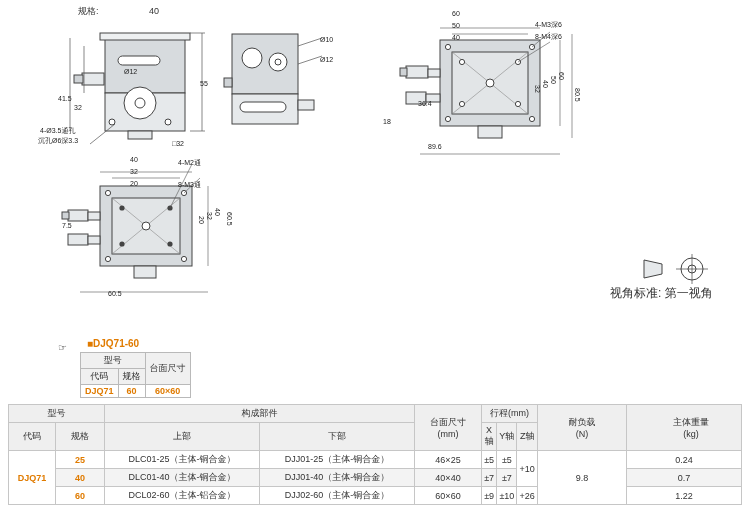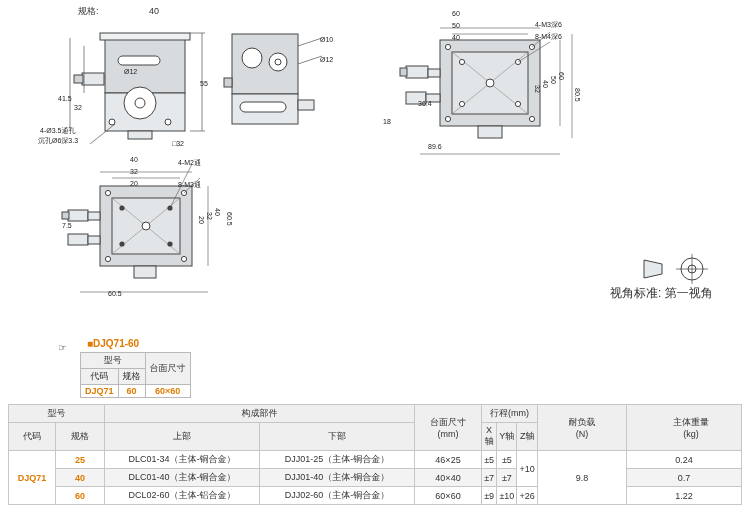--- a/index.html
+++ b/index.html
@@ -248,21 +248,21 @@
       <th style="width:150px;">下部</th>
       <th>X轴</th>
       <th>Y轴</th>
       <th>Z轴</th>
     </tr>
   </thead>
   <tbody>
     <tr>
       <td class="code" rowspan="3" style="vertical-align:middle;">DJQ71</td>
       <td class="code">25</td>
-      <td>DLC01-34（主体-铜合金）</td>
+      <td>DLC01-25（主体-铜合金）</td>
       <td>DJJ01-25（主体-铜合金）</td>
       <td>46×25</td>
       <td>±5</td>
       <td>±5</td>
       <td rowspan="2" style="vertical-align:middle;">+10</td>
       <td rowspan="3" style="vertical-align:middle;">9.8</td>
       <td>0.24</td>
     </tr>
     <tr class="alt">
       <td class="code">40</td>

